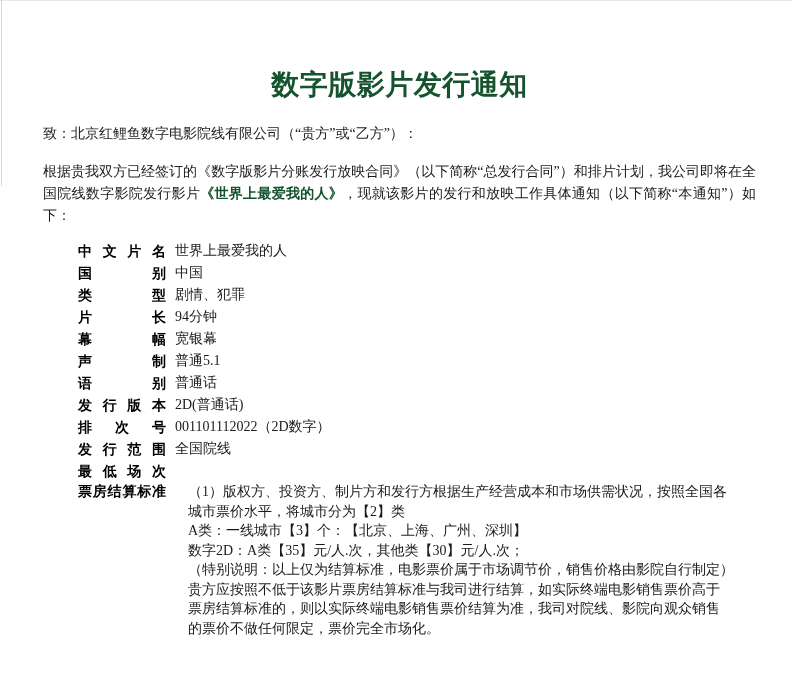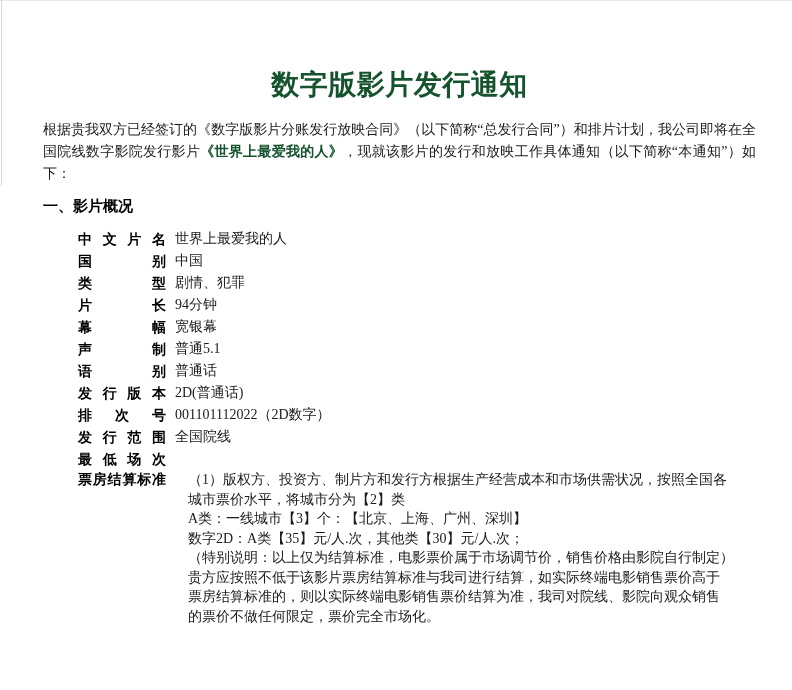--- a/index.html
+++ b/index.html
@@ -92,26 +92,26 @@
 </head>
 <body>
 
 <div class="page-edge-top"></div>
 <div class="page-edge-left"></div>
 
 <div class="doc">
 
   <h1 class="doc-title">数字版影片发行通知</h1>
 
+  <div class="addressee">致：北京红鲤鱼数字电影院线有限公司（“贵方”或“乙方”）：</div>
 
   <div class="intro">
     <span>根据贵我双方已经签订的《数字版影片分账发行放映合同》（以下简称“总发行合同”）和排片计划，我公司即将在全国院线数字影院发行影片</span><span class="film-bold">《世界上最爱我的人》</span><span>，现就该影片的发行和放映工作具体通知（以下简称“本通知”）如下：</span>
   </div>
 
-  <div class="section-heading">一、影片概况</div>
 
   <div class="film-table">
       <div class="info-row">
         <div class="info-label">
           <span>中</span>
           <span>文</span>
           <span>片</span>
           <span>名</span>
         </div>
         <div class="info-value">世界上最爱我的人</div>

